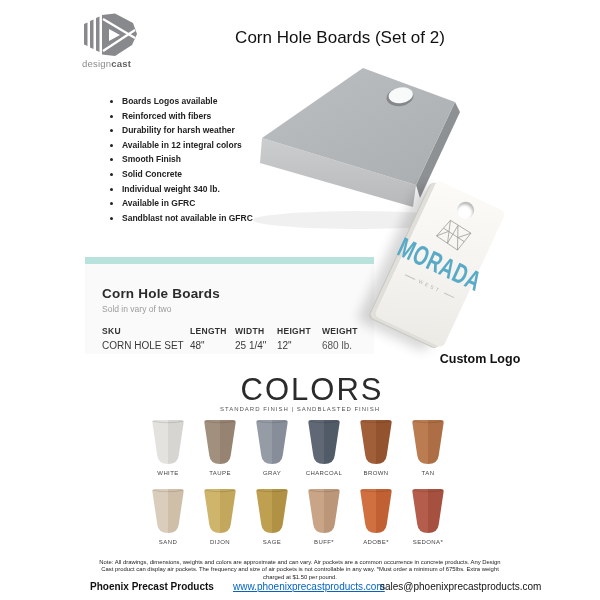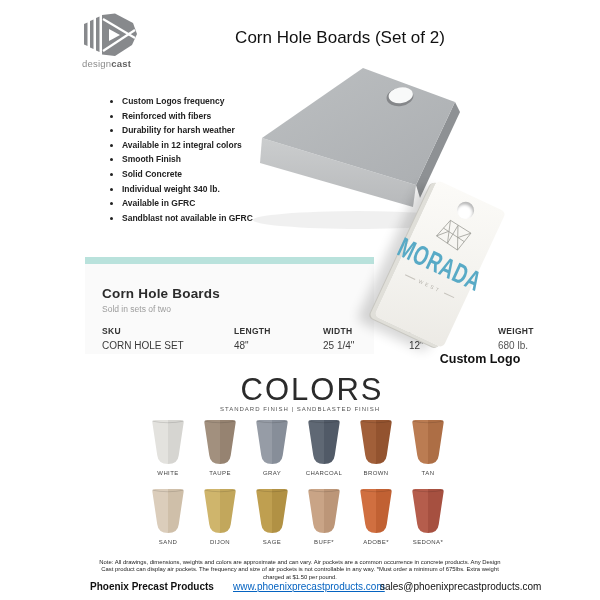--- a/index.html
+++ b/index.html
@@ -21,21 +21,21 @@
 
   
   .board-photo{position:absolute;left:248px;top:50px;width:262px;height:192px;}
 
   
   .spec-card{position:absolute;left:85px;top:257px;width:289px;height:97px;background:#fafafa;}
   .spec-accent{height:7px;background:#b9e2dc;}
   .spec-body{padding:22px 0 0 17px;}
   .spec-title{font-size:13.5px;font-weight:bold;color:#2b2b2b;letter-spacing:.2px;}
   .spec-sub{font-size:8.5px;color:#9c9c9c;margin-top:3px;}
-  .spec-grid{display:grid;grid-template-columns:88px 45px 42px 45px 55px;margin-top:12px;gap:44px;}
+  .spec-grid{display:grid;grid-template-columns:88px 45px 42px 45px 55px;margin-top:12px;}
   .spec-grid.head{font-weight:bold;font-size:8.5px;color:#333;letter-spacing:.3px;}
   .spec-grid.row{margin-top:4px;font-size:10px;color:#3a3a3a;}
   .spec-grid .c-weight{color:#555;}
 
   
   .custom-board{position:absolute;left:402px;top:189px;width:76px;height:150px;
       background:linear-gradient(160deg,#fcfbf8 0%,#f4f3ef 55%,#eceae5 100%);
       border-radius:5px;transform:rotate(25deg);
       box-shadow:-4px 3px 0 #e0dfd9,-5px 4px 0 #c8c7c1,-14px 11px 12px rgba(0,0,0,.16);
       display:flex;flex-direction:column;align-items:center;}
@@ -88,21 +88,21 @@
         <line x1="19" y1="38" x2="51" y2="17"></line>
       </g>
       <polygon points="25,16 36,22 25,28" fill="#ffffff"></polygon>
     </svg>
     <div class="logo-text"><span>design</span><b>cast</b></div>
   </div>
 
   <div class="page-title">Corn Hole Boards (Set of 2)</div>
 
   <ul class="features">
-    <li>Custom Logos frequency</li>
+    <li>Boards Logos available</li>
     <li>Reinforced with fibers</li>
     <li>Durability for harsh weather</li>
     <li>Available in 12 integral colors</li>
     <li>Smooth Finish</li>
     <li>Solid Concrete</li>
     <li>Individual weight 340 lb.</li>
     <li>Available in GFRC</li>
     <li>Sandblast not available in GFRC</li>
   </ul>
 
@@ -124,21 +124,21 @@
     <g transform="rotate(-8 152 47)">
       <ellipse cx="152" cy="47" rx="13.5" ry="9" fill="#85878a"></ellipse>
       <ellipse cx="153" cy="45.4" rx="12.2" ry="7.8" fill="#f8f9f9"></ellipse>
     </g>
   </svg>
 
   <div class="spec-card">
     <div class="spec-accent"></div>
     <div class="spec-body">
       <div class="spec-title">Corn Hole Boards</div>
-      <div class="spec-sub">Sold in sets of two</div>
+      <div class="spec-sub">Sold in vary of two</div>
       <div class="spec-grid head">
         <div>SKU</div>
         <div>LENGTH</div>
         <div>WIDTH</div>
         <div>HEIGHT</div>
         <div>WEIGHT</div>
       </div>
       <div class="spec-grid row">
         <div>CORN HOLE SET</div>
         <div>48"</div>

